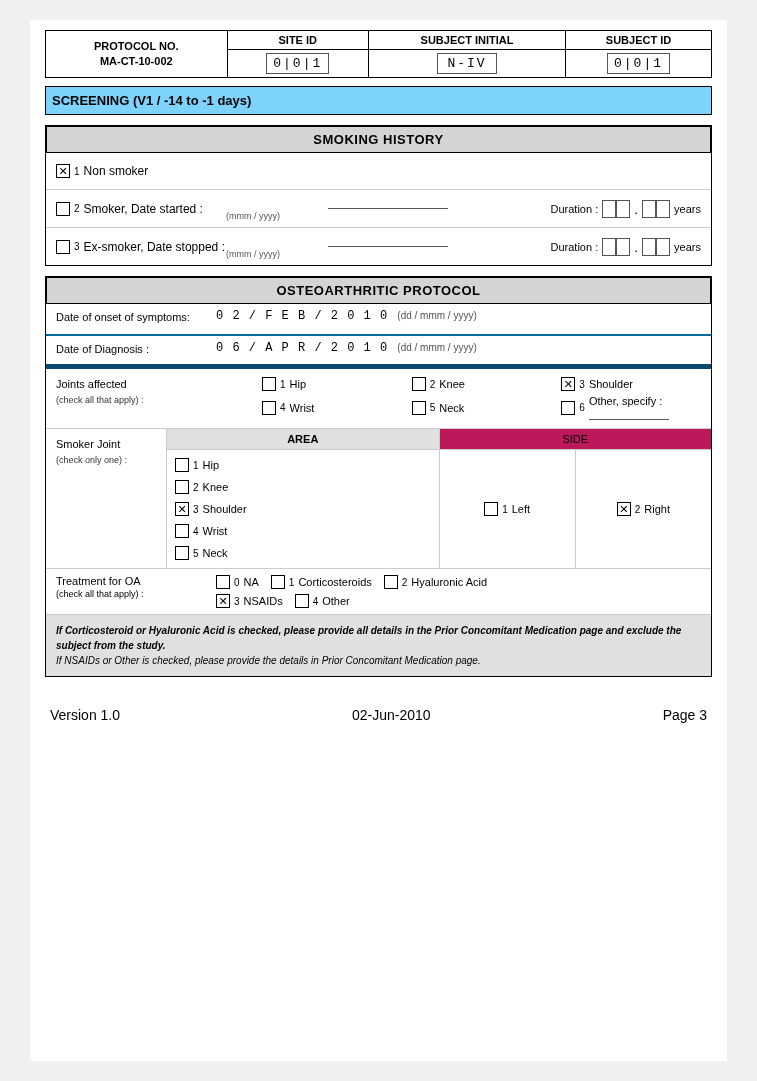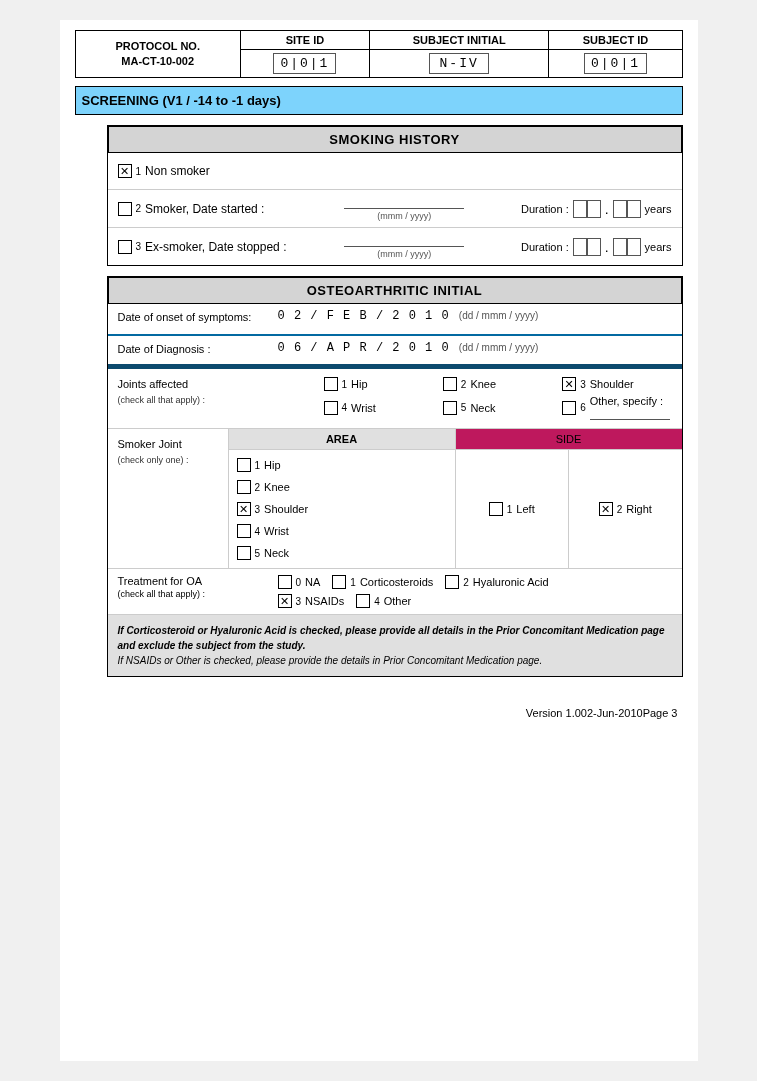--- a/index.html
+++ b/index.html
@@ -5,21 +5,21 @@
     * { box-sizing: border-box; margin: 0; padding: 0; }
     body {
       font-family: Arial, sans-serif;
       font-size: 12px;
       background: #f0f0f0;
       padding: 20px;
       color: #000;
     }
     .page {
       background: #fff;
-      width: 638px;
+      width: 697px;
       min-height: 1041px;
       margin: 0 auto;
       padding: 10px 15px 20px 15px;
       position: relative;
     }
 
     
     .header-table {
       width: 100%;
       border-collapse: collapse;
@@ -70,21 +70,20 @@
       font-size: 13px;
       padding: 6px;
       margin-bottom: 10px;
       background: #7dd3fc;
     }
 
     
     .section {
       border: 1px solid #000;
       margin-bottom: 10px;
-      margin-left: 32px;
     }
     .section-body {
       padding: 0;
     }
 
     
     .smoking-row {
       display: flex;
       align-items: center;
       padding: 6px 10px;
@@ -126,21 +125,21 @@
     .date-line {
       border-bottom: 1px solid #555;
       width: 120px;
       display: inline-block;
       margin-bottom: 2px;
     }
     .date-sub {
       font-size: 9px;
       color: #555;
       display: block;
-      text-align: center;
+      text-align: left;
     }
     .duration-field {
       display: flex;
       align-items: center;
       gap: 4px;
       font-size: 11px;
     }
     .duration-boxes {
       display: flex;
       gap: 0;
@@ -336,25 +335,24 @@
       font-style: italic;
       line-height: 1.5;
     }
     .note-box strong {
       font-weight: bold;
     }
 
     
     .footer {
       display: flex;
-      justify-content: flex-end;
+      justify-content: space-between;
       margin-top: 30px;
       padding: 0 5px;
-      font-size: 11px;
-      margin-left: 8px;
+      font-size: 14px;
     }
 
     
     .u-line {
       display: inline-block;
       border-bottom: 1px solid #555;
       min-width: 80px;
     }
   </style>
 </head>
@@ -448,21 +446,21 @@
             <div class="dur-box"></div>
           </div>
           <span>years</span>
         </div>
       </div>
 
     </div>
   </div>
 
   <div class="section">
-    <div class="section-header">OSTEOARTHRITIC INITIAL</div>
+    <div class="section-header">OSTEOARTHRITIC PROTOCOL</div>
     <div class="section-body">
 
       <div class="oa-row">
         <div class="oa-label">Date of onset of symptoms:</div>
         <div class="oa-value">
           <span class="handwritten">0 2 / F E B / 2 0 1 0</span>
           <span class="date-format-hint">(dd / mmm / yyyy)</span>
         </div>
       </div>
 

